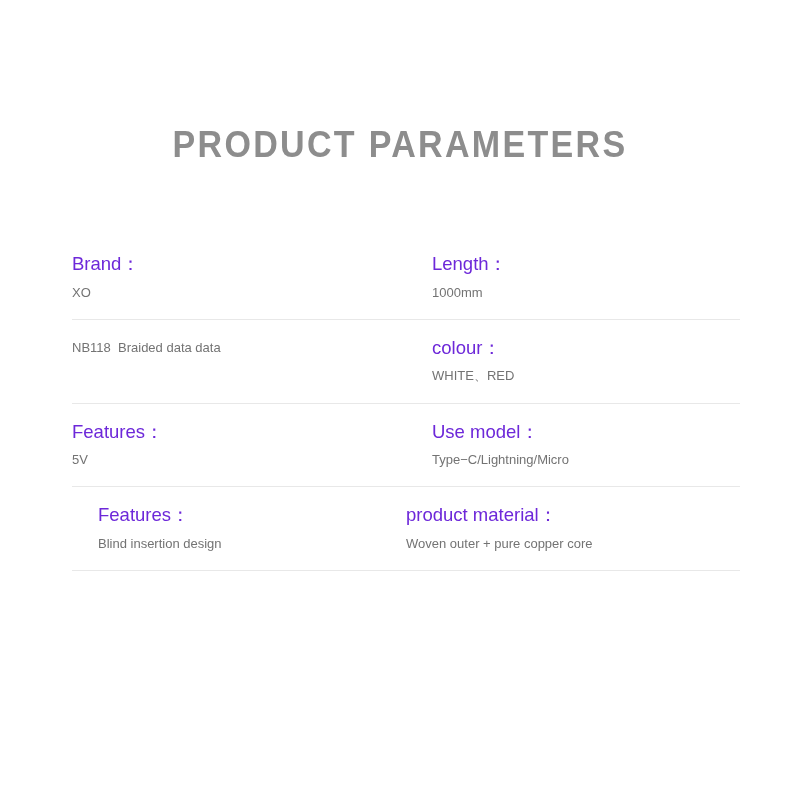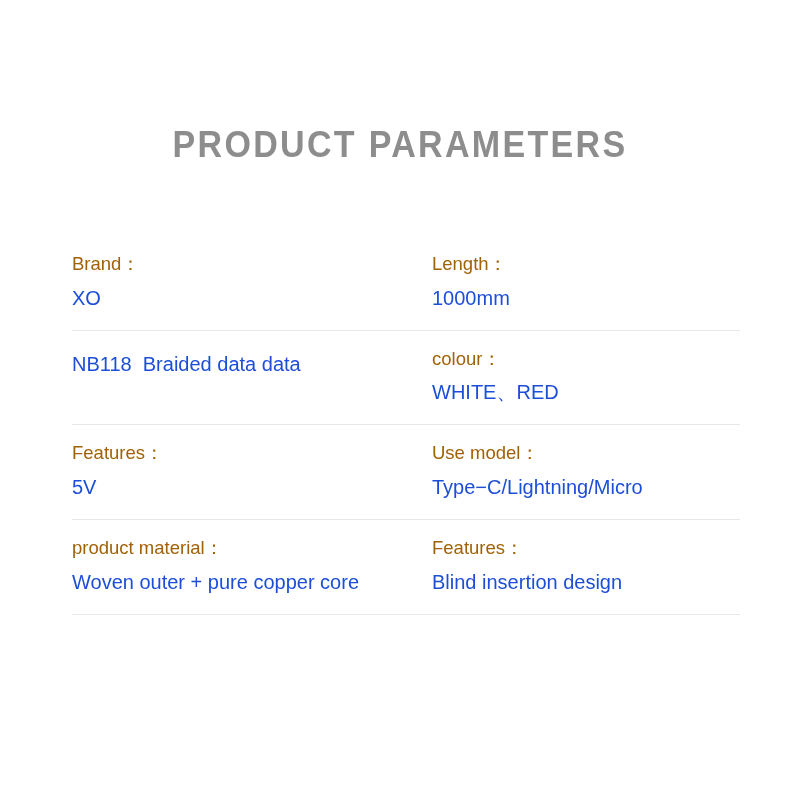--- a/index.html
+++ b/index.html
@@ -50,27 +50,27 @@
   .cell {
     width: 50%;
     box-sizing: border-box;
     padding-right: 10px;
   }
   .cell.right {
     padding-left: 26px;
   }
   .label {
     font-size: 18.5px;
-    color: #a16207;
+    color: #6d28d9;
     line-height: 1.55;
     white-space: pre;
   }
   .value {
-    font-size: 20px;
-    color: #1d4ed8;
+    font-size: 13px;
+    color: #737373;
     line-height: 1.55;
     margin-top: 4px;
     white-space: pre;
   }
 </style>
 </head>
 <body>
 
 <div class="page">
 
@@ -105,24 +105,24 @@
         <div class="value">5V</div>
       </div>
       <div class="cell right">
         <div class="label">Use model：</div>
         <div class="value">Type−C/Lightning/Micro</div>
       </div>
     </div>
 
 
     <div class="spec-row">
+      <div class="cell right">
+        <div class="label">Features：</div>
+        <div class="value">Blind insertion design</div>
+      </div>
       <div class="cell">
         <div class="label">product material：</div>
         <div class="value">Woven outer + pure copper core</div>
-      </div>
-      <div class="cell right">
-        <div class="label">Features：</div>
-        <div class="value">Blind insertion design</div>
       </div>
     </div>
 
   </div>
 </div>
 
 </body></html>

